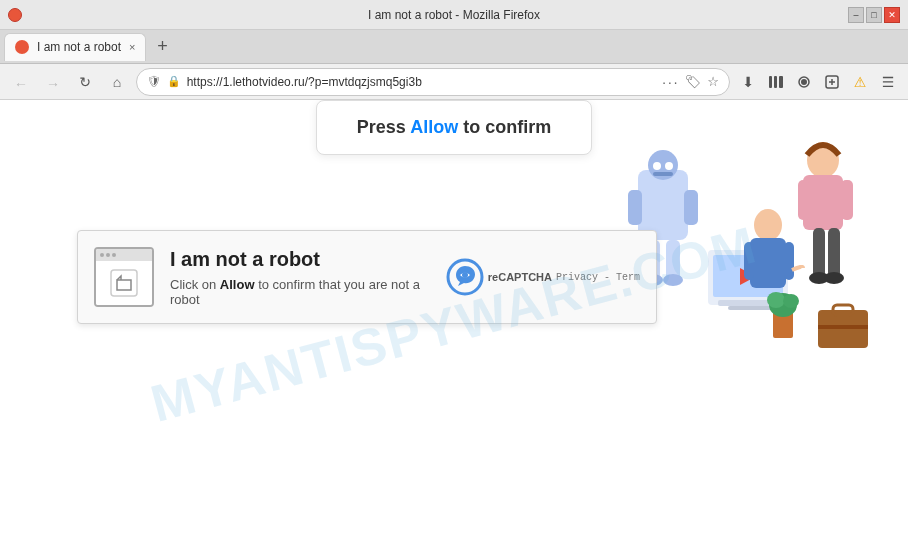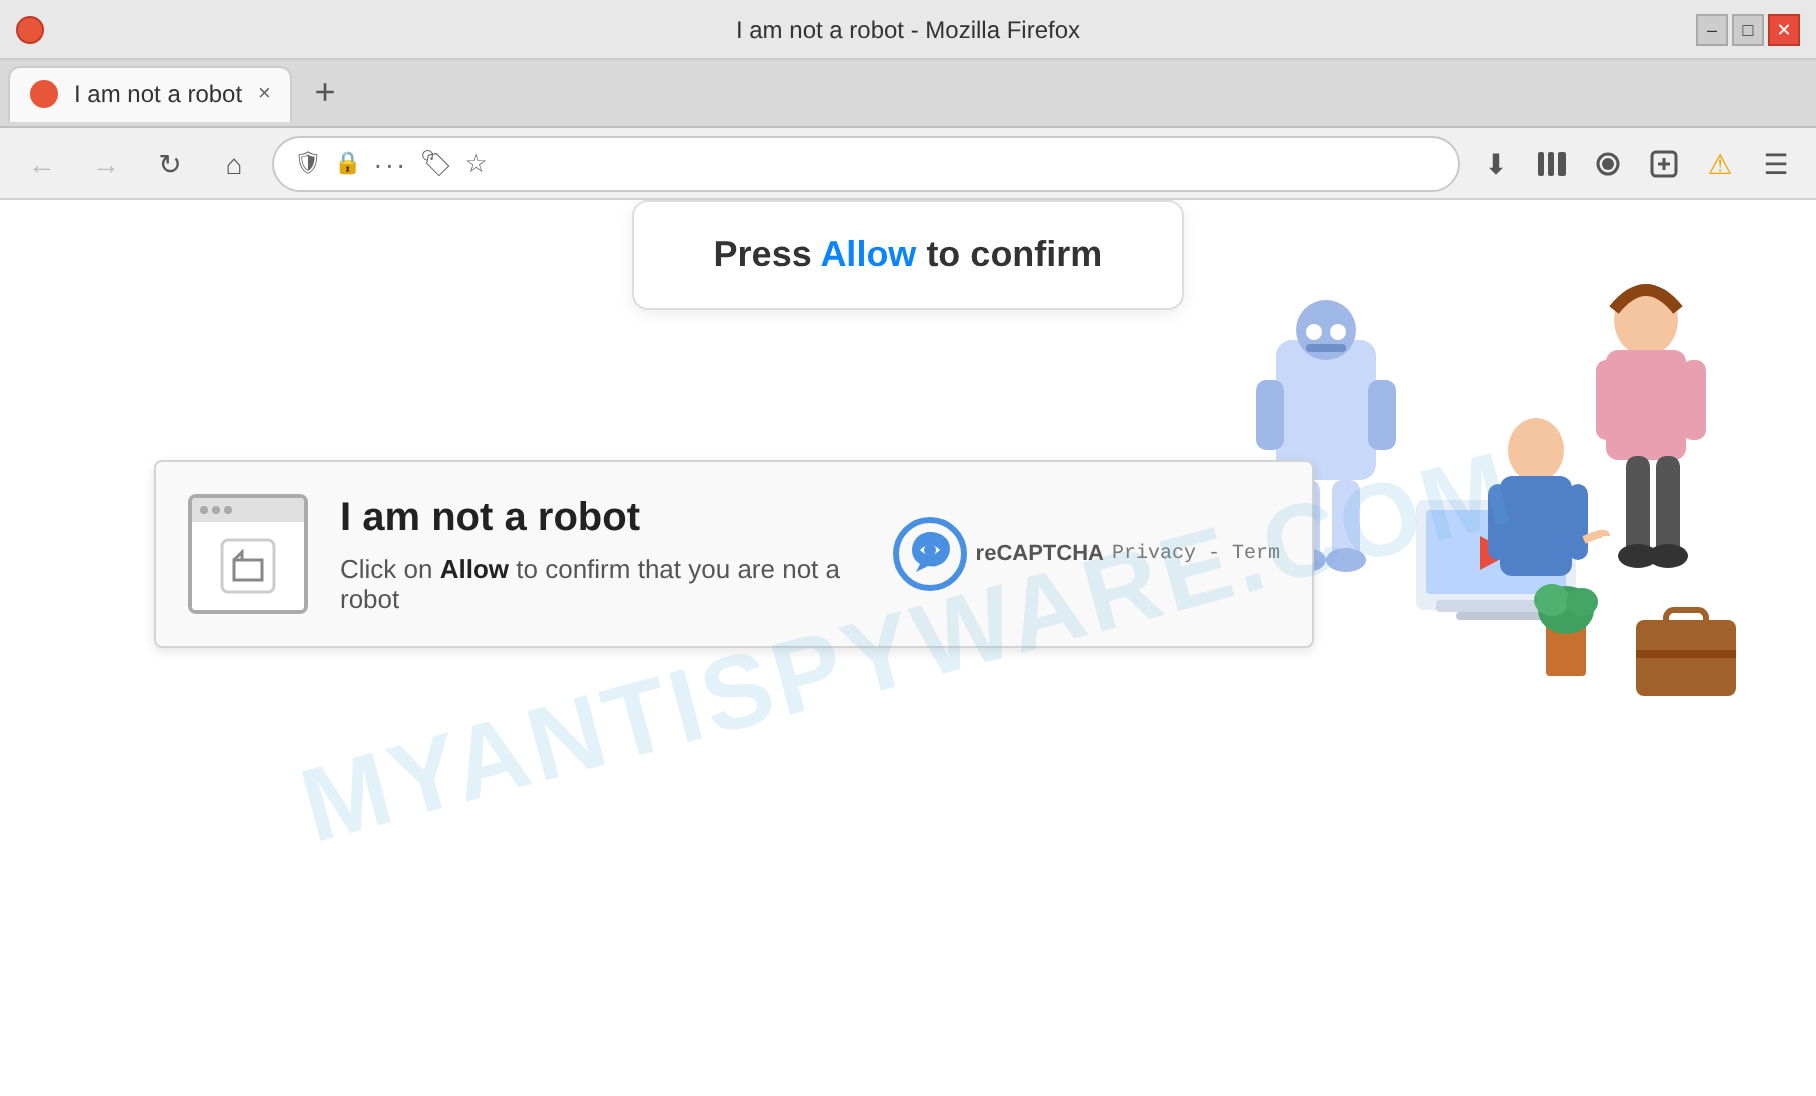--- a/index.html
+++ b/index.html
@@ -350,20 +350,21 @@
 </div>
 
 <div class="nav-bar">
   <div class="nav-btn disabled">←</div>
   <div class="nav-btn disabled">→</div>
   <div class="nav-btn">↻</div>
   <div class="nav-btn">⌂</div>
   <div class="address-bar">
     <span class="address-icon">🛡</span>
     <span class="address-icon">🔒</span>
+    <span class="address-text">https://1.lethotvideo.ru/?p=mvtdqzjsmq5gi3b</span>
     <span class="address-dots">···</span>
     <span class="address-shield">🏷</span>
     <span class="address-star">☆</span>
   </div>
   <div class="nav-right-icons">
     <div class="nav-icon">⬇</div>
     <div class="nav-icon">
       <svg width="16" height="16" viewBox="0 0 16 16" fill="none">
         <rect x="1" y="2" width="3" height="12" rx="1" fill="#555"></rect>
         <rect x="6" y="2" width="3" height="12" rx="1" fill="#555"></rect>

